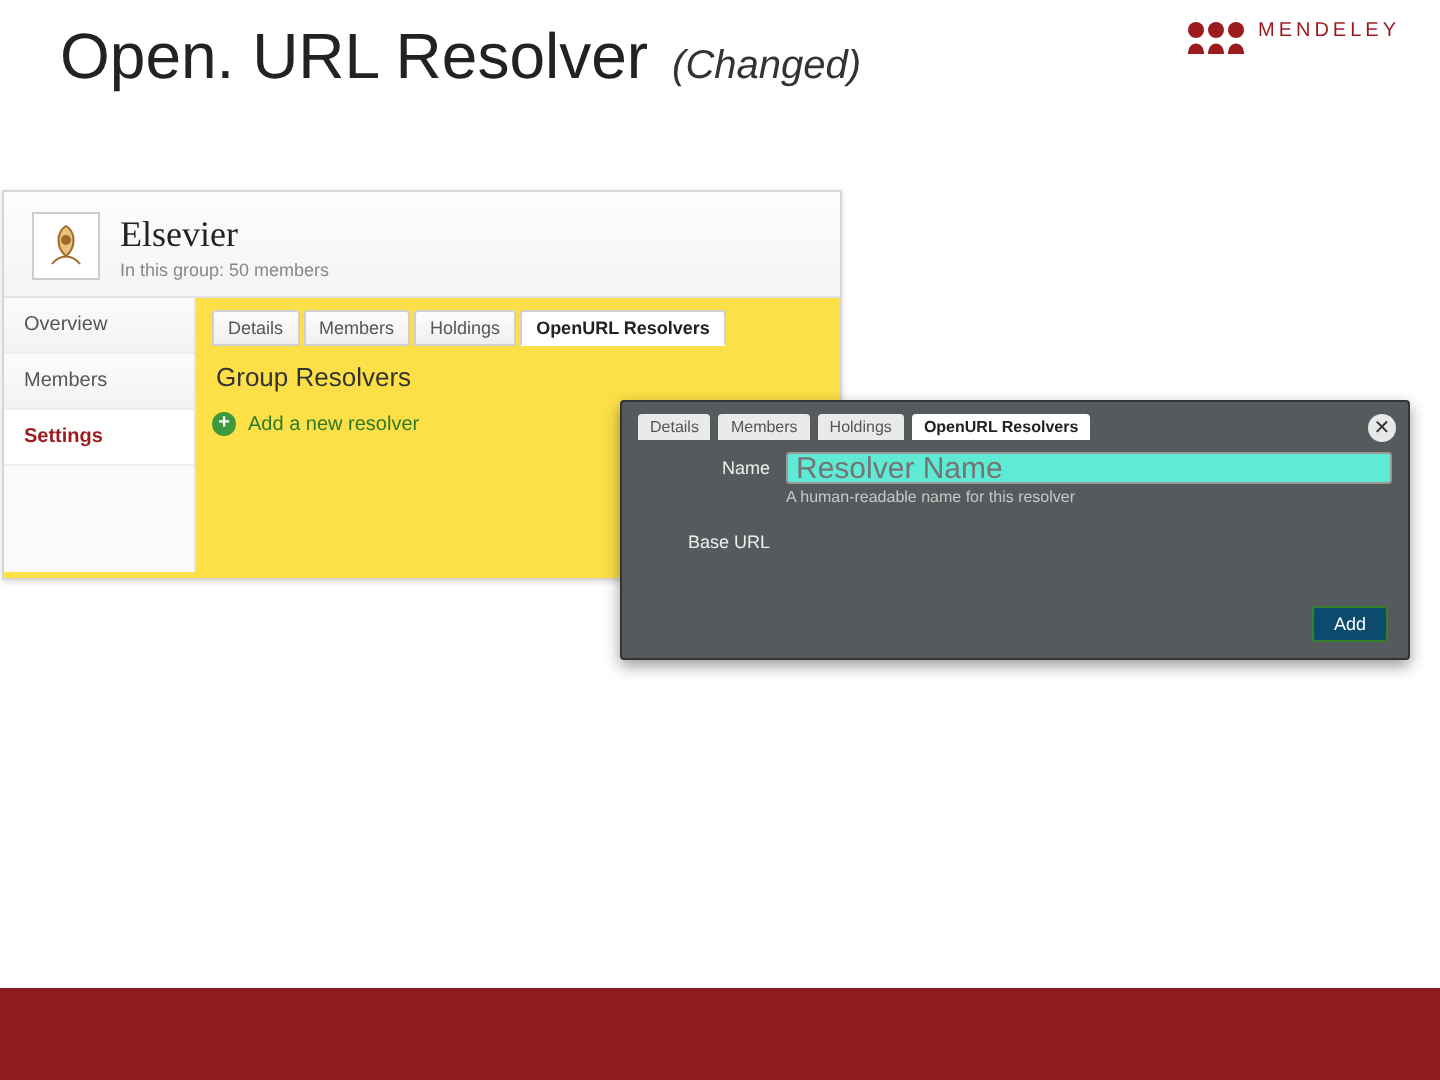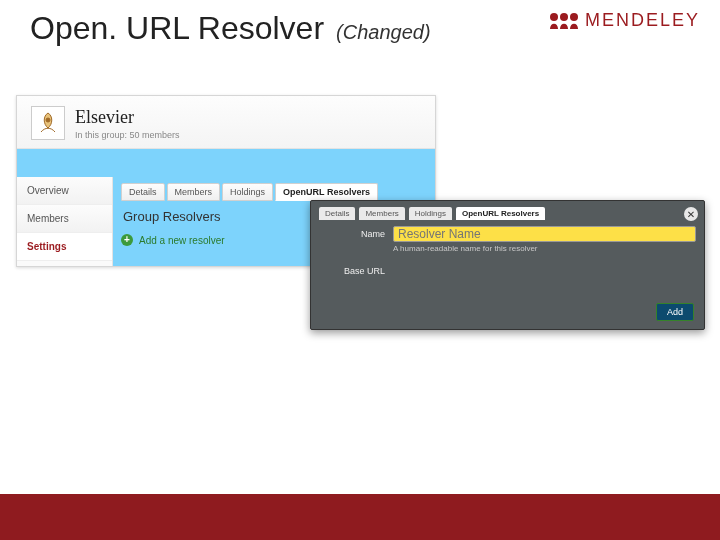--- a/index.html
+++ b/index.html
@@ -31,38 +31,37 @@
   .title-sub {
     font-size: 20px;
     color: #333;
     font-style: italic;
   }
   .mendeley-logo {
     position: absolute;
     right: 10px;
     top: 0;
     display: flex;
-    align-items: center;
     gap: 6px;
     color: #9b1b1f;
-    font-size: 18px;
+    font-size: 10px;
     font-weight: 500;
     letter-spacing: 2px;
   }
   .mendeley-mark svg { display:block; }
 
   
   .panel-a {
     position: absolute;
-    left: 16px;
+    left: 1px;
     top: 95px;
     width: 420px;
-    height: 172px;
+    height: 195px;
     border: 1px solid #d6d6d6;
-    background: #7dd3fc;
+    background: #fde047;
     box-shadow: 0 1px 3px rgba(0,0,0,0.15);
     font-size: 11px;
     overflow: hidden;
   }
   .pa-header {
     display:flex;
     align-items:center;
     gap: 10px;
     padding: 10px 12px 8px 14px;
     border-bottom: 1px solid #e3e3e3;
@@ -82,21 +81,20 @@
   }
   .pa-header-text .sub {
     font-size: 9px;
     color: #888;
     margin-top: 2px;
   }
 
   .pa-body {
     display:flex;
     height: calc(100% - 56px);
-    margin-top: 28px;
   }
   .pa-side {
     width: 96px;
     border-right: 1px solid #e3e3e3;
     background: #fafafa;
   }
   .pa-side .item {
     padding: 8px 10px;
     font-size: 10px;
     color: #555;
@@ -209,23 +207,23 @@
     color:#eee;
     font-size:9px;
     padding-top:3px;
   }
   .pb-field { flex:1; }
   .pb-field input {
     width: 100%;
     height: 16px;
     border: 1px solid #999;
     border-radius:2px;
-    background:#fde047;
+    background:#5eead4;
     color:#777;
-    font-size:12px;
+    font-size:15px;
     padding: 0 4px;
   }
   .pb-hint {
     font-size:8px;
     color:#c7c7c7;
     margin-top:2px;
   }
   .pb-add {
     position:absolute;
     right:10px;

